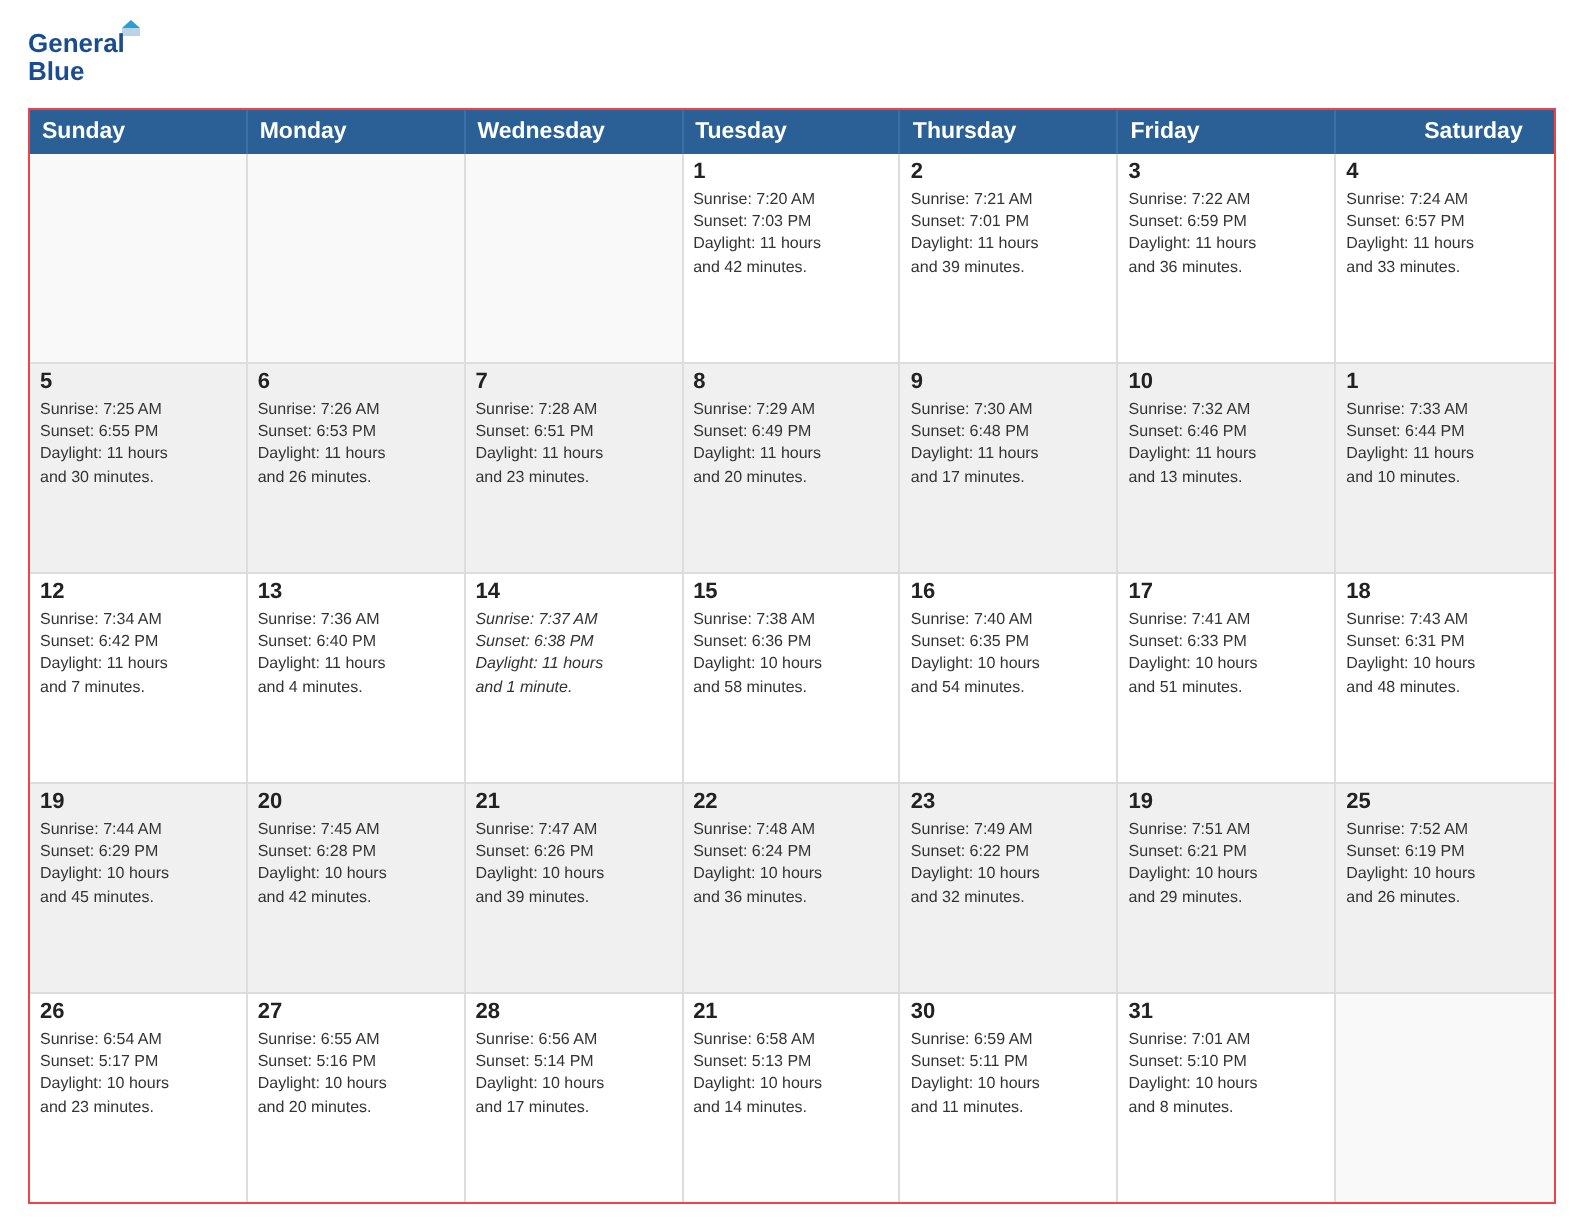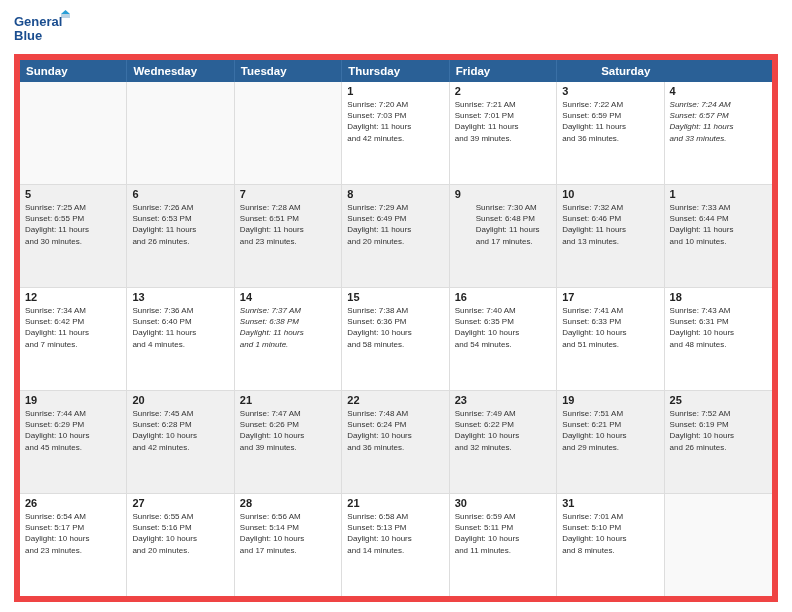--- a/index.html
+++ b/index.html
@@ -36,21 +36,21 @@
       font-weight: normal;
       color: #222;
       line-height: 1.1;
     }
     .location {
       font-size: 13px;
       color: #444;
     }
     .calendar {
       flex: 1;
-      border: 6px solid #ef4444;
+      border: 1px solid #ef4444;
       display: flex;
       flex-direction: column;
     }
     .cal-header {
       display: grid;
       grid-template-columns: repeat(7, 1fr);
       background: #2a6096;
     }
     .cal-header-cell {
       color: #fff;
@@ -115,20 +115,21 @@
 </div>
     <div class="header-right">
       <div class="month-title"></div>
       <div class="location"></div>
     </div>
   </div>
 
   <div class="calendar">
     <div class="cal-header">
     <div class="cal-header-cell">Sunday</div>
+        <div class="cal-header-cell">Monday</div>
         <div class="cal-header-cell">Wednesday</div>
         <div class="cal-header-cell">Tuesday</div>
         <div class="cal-header-cell">Thursday</div>
         <div class="cal-header-cell">Friday</div>
         <div class="cal-header-cell">Saturday</div>
       </div>
     <div class="cal-body">
     <div class="cal-row">
           <div class="cal-cell empty"></div>
           <div class="cal-cell empty"></div>
@@ -149,21 +150,21 @@
           </div>
           <div class="cal-cell">
             <div class="day-num">3</div>
             <div class="cell-info" style="white-space: pre-line;">Sunrise: 7:22 AM
 Sunset: 6:59 PM
 Daylight: 11 hours
 and 36 minutes.</div>
           </div>
           <div class="cal-cell">
             <div class="day-num">4</div>
-            <div class="cell-info" style="white-space: pre-line; font-style: italic;">Sunrise: 7:24 AM
+            <div class="cell-info" style="white-space: pre-line;">Sunrise: 7:24 AM
 Sunset: 6:57 PM
 Daylight: 11 hours
 and 33 minutes.</div>
           </div>
         </div>
         <div class="cal-row row-shade">
           <div class="cal-cell">
             <div class="day-num">5</div>
             <div class="cell-info" style="white-space: pre-line;">Sunrise: 7:25 AM
 Sunset: 6:55 PM
@@ -186,21 +187,21 @@
           </div>
           <div class="cal-cell">
             <div class="day-num">8</div>
             <div class="cell-info" style="white-space: pre-line;">Sunrise: 7:29 AM
 Sunset: 6:49 PM
 Daylight: 11 hours
 and 20 minutes.</div>
           </div>
           <div class="cal-cell">
             <div class="day-num">9</div>
-            <div class="cell-info" style="white-space: pre-line; margin-left: 21px;">Sunrise: 7:30 AM
+            <div class="cell-info" style="white-space: pre-line;">Sunrise: 7:30 AM
 Sunset: 6:48 PM
 Daylight: 11 hours
 and 17 minutes.</div>
           </div>
           <div class="cal-cell">
             <div class="day-num">10</div>
             <div class="cell-info" style="white-space: pre-line;">Sunrise: 7:32 AM
 Sunset: 6:46 PM
 Daylight: 11 hours
 and 13 minutes.</div>

